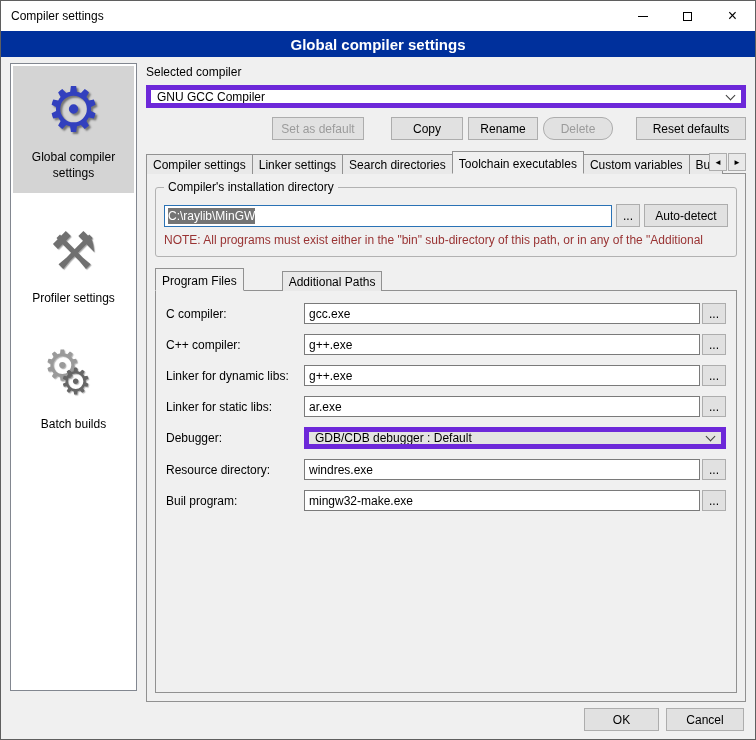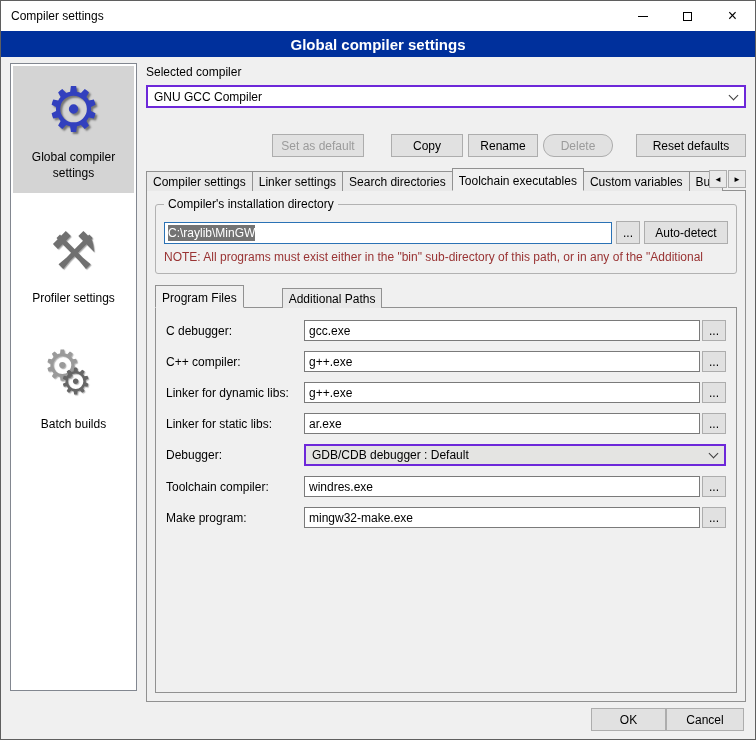--- a/index.html
+++ b/index.html
@@ -34,34 +34,34 @@
   .profiler-glyph { font-size:52px; line-height:1; color:#707070; text-shadow:1px 1px 1px rgba(0,0,0,.35); }
   .batch-wrap { position:relative; width:64px; height:64px; }
   .batch-g1 { position:absolute; left:2px; top:-4px; font-size:42px; color:#9a9a9a; text-shadow:1px 1px 1px rgba(0,0,0,.3); }
   .batch-g2 { position:absolute; left:18px; top:16px; font-size:36px; color:#666; text-shadow:1px 1px 1px rgba(0,0,0,.3); }
 
   
   .main { position:absolute; left:145px; top:62px; right:9px; bottom:0;
           display:flex; flex-direction:column; }
   .sel-label { margin-top:2px; }
 
-  .combo { position:relative; height:23px; background:#fff; border:2px solid #6d28d9;
+  .combo { position:relative; height:23px; background:#fff; border:5px solid #6d28d9;
            display:flex; align-items:center; padding:0 24px 0 6px; cursor:pointer;
            white-space:nowrap; overflow:hidden; }
   .combo.gray { background:#E4E4E2; }
   .combo .arrow-zone { position:absolute; right:1px; top:1px; bottom:1px; width:20px;
                        display:flex; align-items:center; justify-content:center; }
   .chev { width:7px; height:7px; border-right:1px solid #3c3c3c; border-bottom:1px solid #3c3c3c;
           transform:rotate(45deg); margin-top:-3px; }
   .sel-combo { margin-top:6px; }
 
   .btn { height:23px; background:#E1E1E1; border:1px solid #ADADAD; font-family:inherit;
          font-size:12px; color:#000; cursor:pointer; padding:0 8px; }
   .btn.disabled { color:#9b9b9b; }
-  .btn-row { display:flex; justify-content:flex-end; gap:5px; margin-top:26px; }
+  .btn-row { display:flex; justify-content:flex-end; gap:5px; margin-top:9px; }
   .w-setdef { width:92px; margin-right:22px; }
   .w-copy { width:72px; } .w-rename { width:70px; } .w-delete { width:70px;border-radius:11px; }
   .w-reset { width:110px; margin-left:18px; }
 
   
   .tabstrip { position:relative; z-index:2; display:flex; align-items:flex-end;
               margin-top:11px; margin-bottom:-1px; height:23px; overflow:hidden;
               padding-right:40px; flex:none; }
   .tab { border:1px solid #919191; border-bottom:none; background:#E9E9E9; height:20px;
          padding:3px 6px 0; white-space:nowrap; cursor:pointer; margin-right:-1px; }
@@ -94,21 +94,21 @@
 
   
   .row { display:flex; align-items:center; margin-bottom:10px; }
   .row-label { width:138px; flex:none; }
   .textbox { flex:1; height:21px; background:#fff; border:1px solid #7a7a7a;
              display:flex; align-items:center; padding:0 4px; overflow:hidden; white-space:nowrap; }
   .row .btn.small { height:21px; margin-left:2px; }
   .row .combo { flex:1; height:22px; }
 
   
-  .footer { position:absolute; right:11px; bottom:8px; display:flex; gap:0; }
+  .footer { position:absolute; right:11px; bottom:8px; display:flex; gap:7px; }
   .btn.ok { width:75px; } .btn.cancel { width:78px; }
 </style>
 </head>
 <body>
 
 <div class="window">
 
   <div class="titlebar">
     <span class="title">Compiler settings</span>
     <div class="win-controls">
@@ -199,21 +199,21 @@
       </div>
 
       <div class="subtabstrip">
         <div class="tab active">Program Files</div>
         <div class="tab">Additional Paths</div>
       </div>
 
       <div class="subpage">
 
         <div class="row">
-          <span class="row-label">C debugger:</span>
+          <span class="row-label">C compiler:</span>
           <div class="textbox">
             <span>gcc.exe</span>
           </div>
           <button class="btn small">...</button>
         </div>
 
         <div class="row">
           <span class="row-label">C++ compiler:</span>
           <div class="textbox">
             <span>g++.exe</span>
@@ -241,29 +241,29 @@
           <span class="row-label">Debugger:</span>
           <div class="combo gray">
             <span>GDB/CDB debugger : Default</span>
             <span class="arrow-zone">
                 <span class="chev"></span>
               </span>
           </div>
         </div>
 
         <div class="row">
-          <span class="row-label">Toolchain compiler:</span>
+          <span class="row-label">Resource directory:</span>
           <div class="textbox">
             <span>windres.exe</span>
           </div>
           <button class="btn small">...</button>
         </div>
 
         <div class="row">
-          <span class="row-label">Make program:</span>
+          <span class="row-label">Buil program:</span>
           <div class="textbox">
             <span>mingw32-make.exe</span>
           </div>
           <button class="btn small">...</button>
         </div>
 
       </div>
     </div>
   </div>
 

